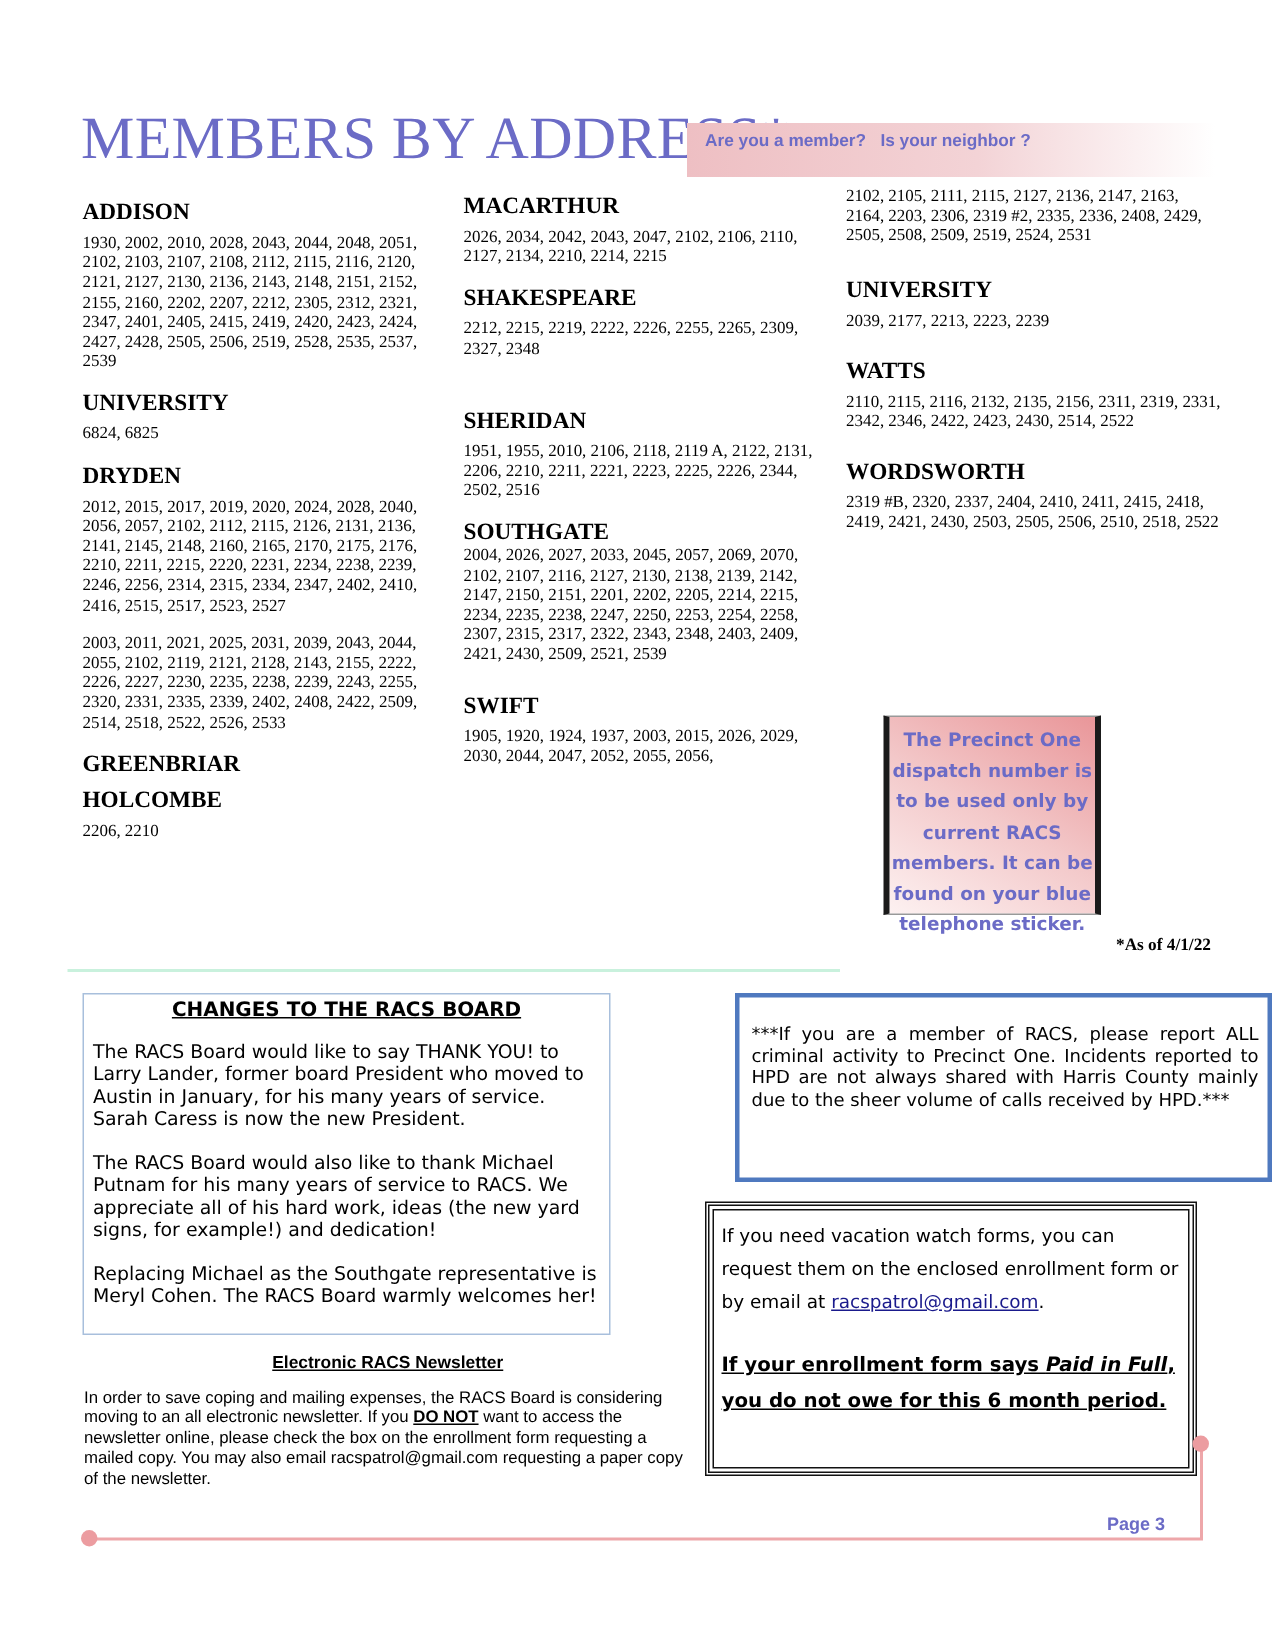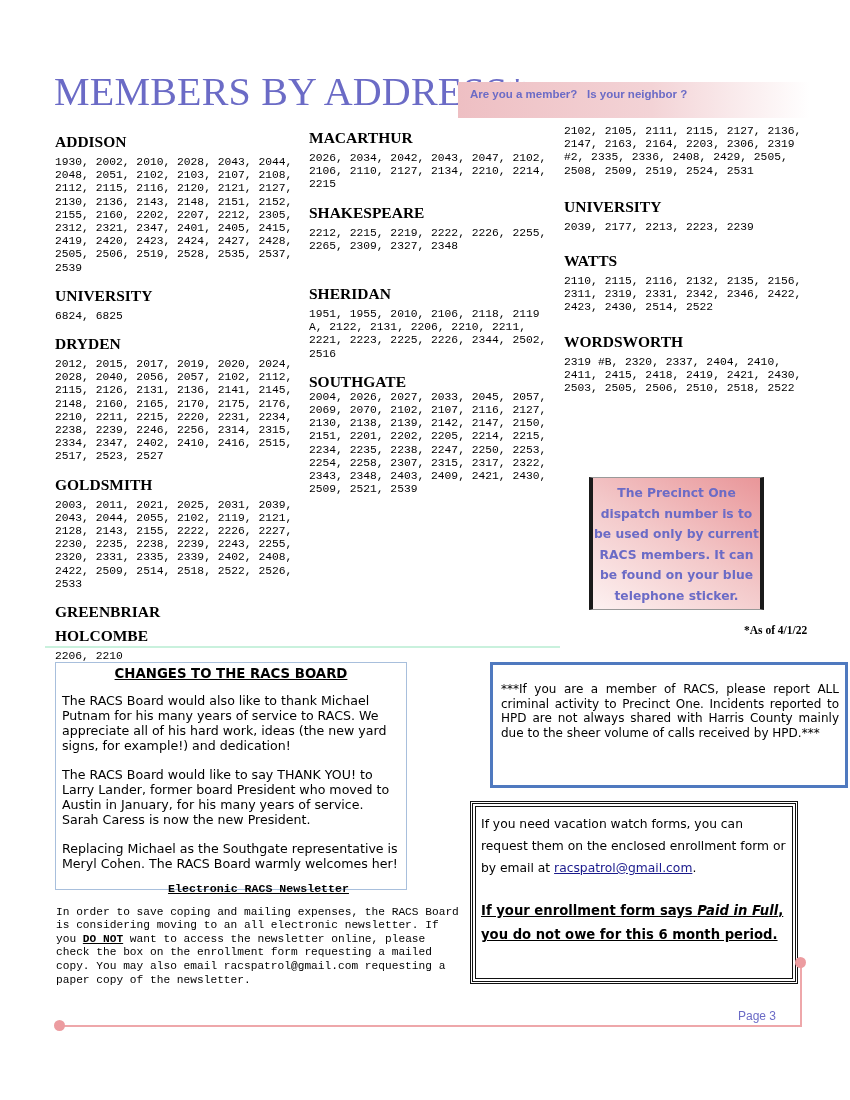--- a/index.html
+++ b/index.html
@@ -21,25 +21,25 @@
     font-family: "Liberation Sans", sans-serif; font-weight: 900; font-size: 11.5px;
     color: #6b6bc6; white-space: pre;
   }
   .col { position: absolute; width: 245px; }
   .street { margin: 0; }
   .street h3 {
     font-family: "Liberation Serif", serif; font-weight: bold; font-size: 15.5px;
     margin: 0 0 5px 0; line-height: 18px;
   }
   .street p {
-    font-family: Liberation Mono, monospace; font-size: 11.3px; line-height: 13.2px;
+    font-family: Liberation Serif, serif; font-size: 11.3px; line-height: 13.2px;
     margin: 0;
   }
   .precinct-box {
-    left: 589px; top: 477px; width: 175px; height: 133px;
+    left: 589px; top: 477px; width: 145px; height: 133px;
     border-left: 4px solid #1a1a1a; border-right: 4px solid #1a1a1a;
     border-top: 1px solid #999; border-bottom: 1px solid #999;
     background: linear-gradient(210deg, #e99699 0%, #f3c8c9 50%, #fdf1f1 100%);
     box-sizing: border-box; text-align: center;
     font-family: "DejaVu Sans", sans-serif; font-weight: bold; font-size: 12.3px;
     line-height: 20.5px; color: #6b6bc6; padding-top: 5px;
   }
   .asof {
     left: 744px; top: 624px; font-family: "Liberation Serif", serif; font-weight: bold;
     font-size: 11.5px;
@@ -49,22 +49,22 @@
     left: 55px; top: 662px; width: 352px; height: 228px; box-sizing: border-box;
     border: 1.5px solid #a8bfdc; padding: 3px 6px;
     font-family: "DejaVu Sans", sans-serif; font-size: 12.6px; line-height: 15px;
   }
   .board-box h4 {
     margin: 0 0 12px 0; text-align: center; text-decoration: underline; font-size: 13.3px;
     font-weight: bold;
   }
   .board-box p { margin: 0 0 14px 0; }
   .enews {
-    left: 56px; top: 882px; width: 405px;
-    font-family: Liberation Mono, monospace; font-size: 11.2px; line-height: 13.6px;
+    left: 56px; top: 902px; width: 405px;
+    font-family: Liberation Sans, sans-serif; font-size: 11.2px; line-height: 13.6px;
   }
   .enews h4 {
     margin: 0 0 10px 0; text-align: center; text-decoration: underline; font-size: 11.6px;
     font-weight: bold;
   }
   .enews p { margin: 0; }
   .enews b { text-decoration: underline; }
   .report-box {
     left: 490px; top: 662px; width: 358px; height: 126px; box-sizing: border-box;
     border: 3px solid #4f79bf; padding: 17px 6px 0 8px;
@@ -77,21 +77,21 @@
     padding: 9px 8px 4px 8px;
     font-family: "DejaVu Sans", sans-serif; font-size: 12.3px; line-height: 22px;
   }
   .vacation-box p { margin: 0; }
   .vacation-box a { color: #1a1a8c; text-decoration: underline; }
   .vacation-box .paid { margin-top: 20px; font-weight: bold; text-decoration: underline; font-size: 13.2px; line-height: 24px; }
   .footer-hline { left: 60px; top: 1025px; width: 742px; height: 2px; background: #eea7aa; }
   .footer-vline { left: 800px; top: 962px; width: 2px; height: 64px; background: #eea7aa; }
   .dot { width: 11px; height: 11px; border-radius: 50%; background: #ec9ca0; }
   .page-num {
-    left: 738px; top: 1009px; font-family: "Liberation Sans", sans-serif; font-weight: 400;
+    left: 738px; top: 1009px; font-family: "Liberation Sans", sans-serif; font-weight: 700;
     font-size: 12px; color: #6b6bc6;
   }
 </style>
 </head>
 <body>
 
 <h1 class="abs title">MEMBERS BY ADDRESS*</h1>
 
 <div class="abs tagline">
   <span>Are you a member?   Is your neighbor ?</span>
@@ -104,21 +104,20 @@
   </div>
   <div class="street" style="margin-top:12px;">
     <h3>UNIVERSITY</h3>
     <p>6824, 6825</p>
   </div>
   <div class="street" style="margin-top:12px;">
     <h3>DRYDEN</h3>
     <p>2012, 2015, 2017, 2019, 2020, 2024, 2028, 2040, 2056, 2057, 2102, 2112, 2115, 2126, 2131, 2136, 2141, 2145, 2148, 2160, 2165, 2170, 2175, 2176, 2210, 2211, 2215, 2220, 2231, 2234, 2238, 2239, 2246, 2256, 2314, 2315, 2334, 2347, 2402, 2410, 2416, 2515, 2517, 2523, 2527</p>
   </div>
   <div class="street" style="margin-top:12px;">
-    <h3>GOLDSMITH</h3>
     <p>2003, 2011, 2021, 2025, 2031, 2039, 2043, 2044, 2055, 2102, 2119, 2121, 2128, 2143, 2155, 2222, 2226, 2227, 2230, 2235, 2238, 2239, 2243, 2255, 2320, 2331, 2335, 2339, 2402, 2408, 2422, 2509, 2514, 2518, 2522, 2526, 2533</p>
   </div>
   <div class="street" style="margin-top:12px;">
     <h3>GREENBRIAR</h3>
   </div>
   <div class="street" style="margin-top:6px;">
     <h3>HOLCOMBE</h3>
     <p>2206, 2210</p>
   </div>
 </div>
@@ -132,20 +131,24 @@
     <h3>SHAKESPEARE</h3>
     <p>2212, 2215, 2219, 2222, 2226, 2255, 2265, 2309, 2327, 2348</p>
   </div>
   <div class="street" style="margin-top:32px;">
     <h3>SHERIDAN</h3>
     <p>1951, 1955, 2010, 2106, 2118, 2119 A, 2122, 2131, 2206, 2210, 2211, 2221, 2223, 2225, 2226, 2344,  2502, 2516</p>
   </div>
   <div class="street" style="margin-top:12px;">
     <h3 style="margin-bottom:0;">SOUTHGATE</h3>
     <p>2004, 2026, 2027, 2033, 2045, 2057, 2069, 2070, 2102, 2107, 2116, 2127, 2130, 2138, 2139, 2142, 2147, 2150, 2151, 2201, 2202, 2205, 2214, 2215, 2234, 2235, 2238, 2247, 2250, 2253, 2254, 2258, 2307, 2315, 2317, 2322, 2343, 2348, 2403, 2409, 2421, 2430, 2509, 2521, 2539</p>
+  </div>
+  <div class="street" style="margin-top:18px;">
+    <h3>SWIFT</h3>
+    <p>1905, 1920, 1924, 1937, 2003, 2015, 2026, 2029, 2030, 2044, 2047, 2052, 2055, 2056,</p>
   </div>
 </div>
 
 <div class="col" style="left:564px; top:125px; width:250px;">
   <div class="street">
     <p>2102, 2105, 2111, 2115, 2127, 2136, 2147, 2163, 2164, 2203, 2306, 2319 #2, 2335, 2336, 2408, 2429, 2505, 2508, 2509, 2519, 2524, 2531</p>
   </div>
   <div class="street" style="margin-top:20px;">
     <h3>UNIVERSITY</h3>
     <p>2039, 2177, 2213, 2223, 2239</p>
@@ -161,22 +164,22 @@
 </div>
 
 <div class="abs precinct-box">The Precinct One dispatch number is to be used only by current RACS members.  It can be found on your blue telephone sticker.</div>
 
 <div class="abs asof">*As of 4/1/22</div>
 
 <div class="abs green-rule"></div>
 
 <div class="abs board-box">
   <h4>CHANGES TO THE RACS BOARD</h4>
+  <p>The RACS Board would like to say THANK YOU! to Larry Lander, former board President who moved to Austin in January, for his many years of service.  Sarah Caress is now the new President.</p>
   <p>The RACS Board would also like to thank Michael Putnam for his many years of service to RACS.  We appreciate all of his hard work, ideas (the new yard signs, for example!) and dedication!</p>
-  <p>The RACS Board would like to say THANK YOU! to Larry Lander, former board President who moved to Austin in January, for his many years of service.  Sarah Caress is now the new President.</p>
   <p style="margin-bottom:0;">Replacing Michael as the Southgate representative is Meryl Cohen. The RACS Board warmly welcomes her!</p>
 </div>
 
 <div class="abs enews">
   <h4>Electronic RACS Newsletter</h4>
   <p><span>In order to save coping and mailing expenses, the RACS Board is considering moving to an all electronic newsletter.  If you </span><b>DO NOT</b><span> want to access the newsletter online, please check the box on the enrollment form requesting a mailed copy.  You may also email racspatrol@gmail.com requesting a paper copy of the newsletter.</span></p>
 </div>
 
 <div class="abs report-box">
   <span>***If you are a member of RACS, please report ALL criminal activity to Precinct One. Incidents reported to HPD are not always shared with Harris County mainly due to the sheer volume of calls received by HPD.***</span>

